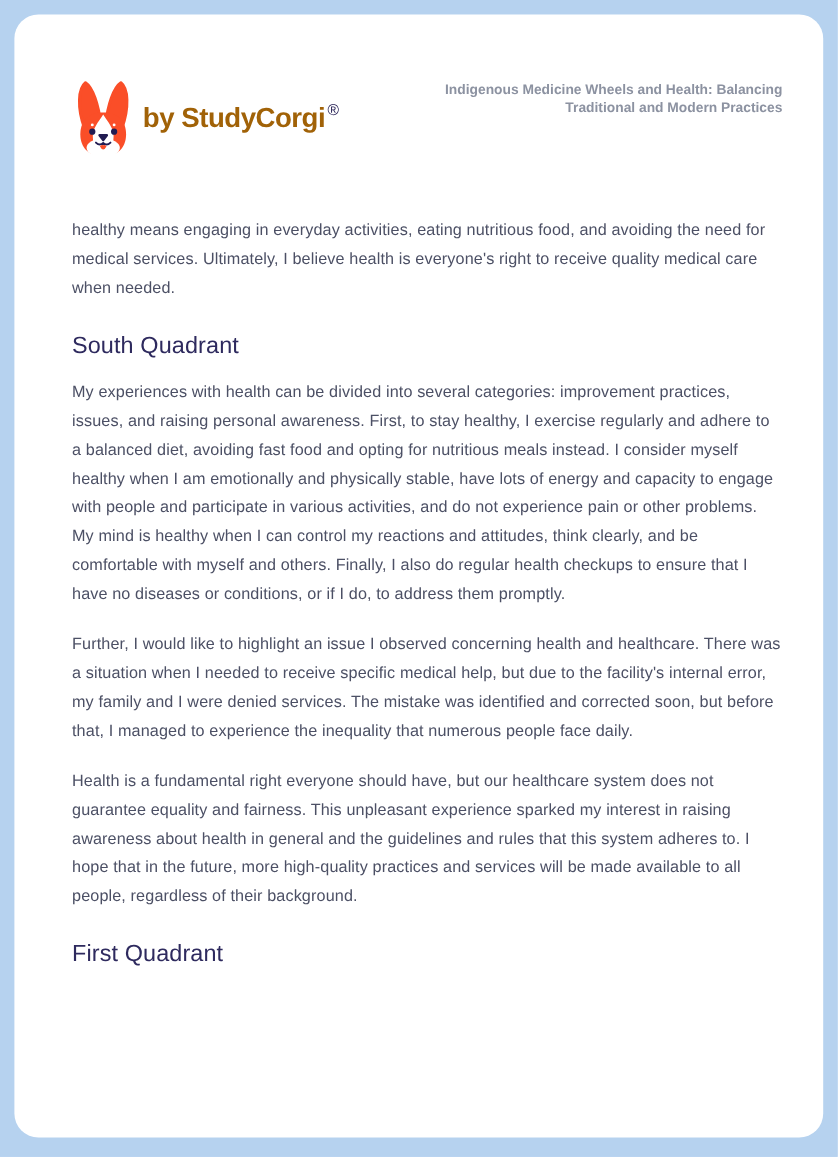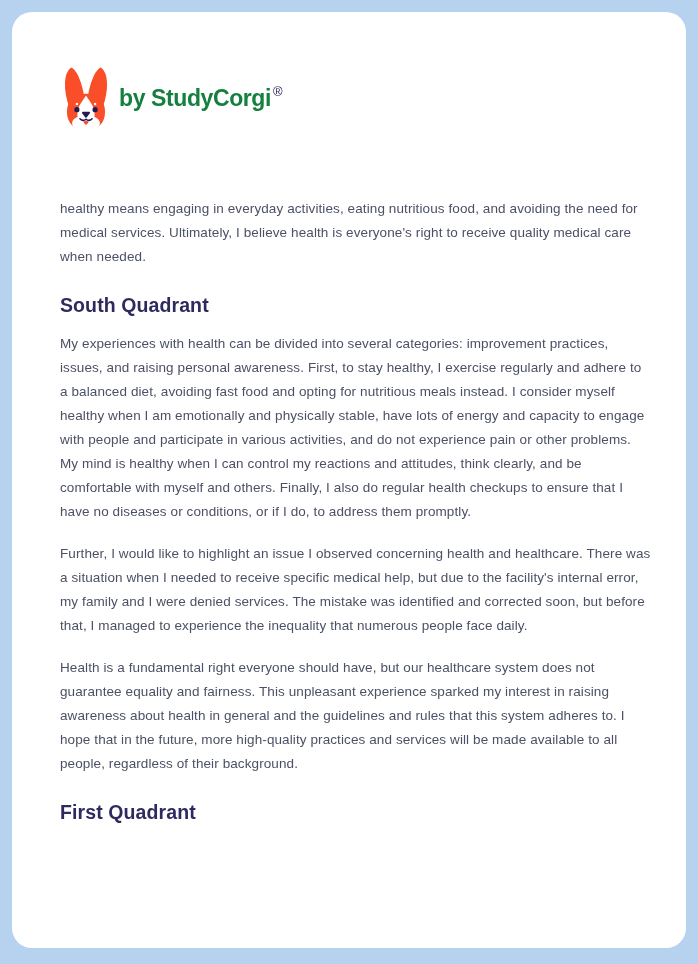--- a/index.html
+++ b/index.html
@@ -39,21 +39,21 @@
     display: block;
   }
   .brand-line {
     margin-left: 7px;
     white-space: nowrap;
   }
   .brand-text {
     font-size: 23px;
     font-weight: 800;
     letter-spacing: -0.4px;
-    color: #15803d;
+    color: #a16207;
   }
   .reg-mark {
     font-size: 13px;
     font-weight: 400;
     color: #221c52;
     vertical-align: 10px;
     margin-left: 2px;
   }
   .title-block {
     width: 330px;
@@ -69,33 +69,33 @@
     margin-bottom: 9px;
   }
   .doc-url {
     color: #8c92a1;
     font-weight: 400;
     font-size: 11px;
     line-height: 14px;
     word-break: break-word;
   }
   .doc-body {
-    margin-top: 64px;
+    margin-top: 47px;
   }
   .doc-body p {
     font-size: 13.5px;
     line-height: 24px;
     color: #4c5065;
     margin: 0 0 18px 0;
     letter-spacing: 0.1px;
   }
   .doc-body h2 {
     font-size: 19.5px;
     line-height: 24px;
-    font-weight: 700;
+    font-weight: 400;
     color: #2e2a5e;
     margin: 24px 0 15px 0;
     letter-spacing: 0.1px;
   }
 </style>
 </head>
 <body>
 
 <div class="card">
 
@@ -125,20 +125,21 @@
 
           <path d="M23 64 Q26.5 67.5 30 64.5 Q33.5 67.5 37 64" stroke="#221c52" stroke-width="1.8" fill="none" stroke-linecap="round"></path>
 
           <path d="M26.8 67.5 Q30 74 33.2 67.5 Q31.5 66 30 66.6 Q28.5 66 26.8 67.5 Z" fill="#fa4e28"></path>
         </svg>
       </span>
       <span class="brand-line"><span class="brand-text">by StudyCorgi</span><span class="reg-mark">®</span></span>
     </div>
 
     <div class="title-block">
+      <div class="doc-title">Indigenous Medicine Wheels and Health: Balancing Traditional and Modern Practices</div>
     </div>
 
   </header>
 
   <main class="doc-body">
 
     <p>healthy means engaging in everyday activities, eating nutritious food, and avoiding the need for medical services. Ultimately, I believe health is everyone's right to receive quality medical care when needed.</p>
 
     <h2>South Quadrant</h2>
 

